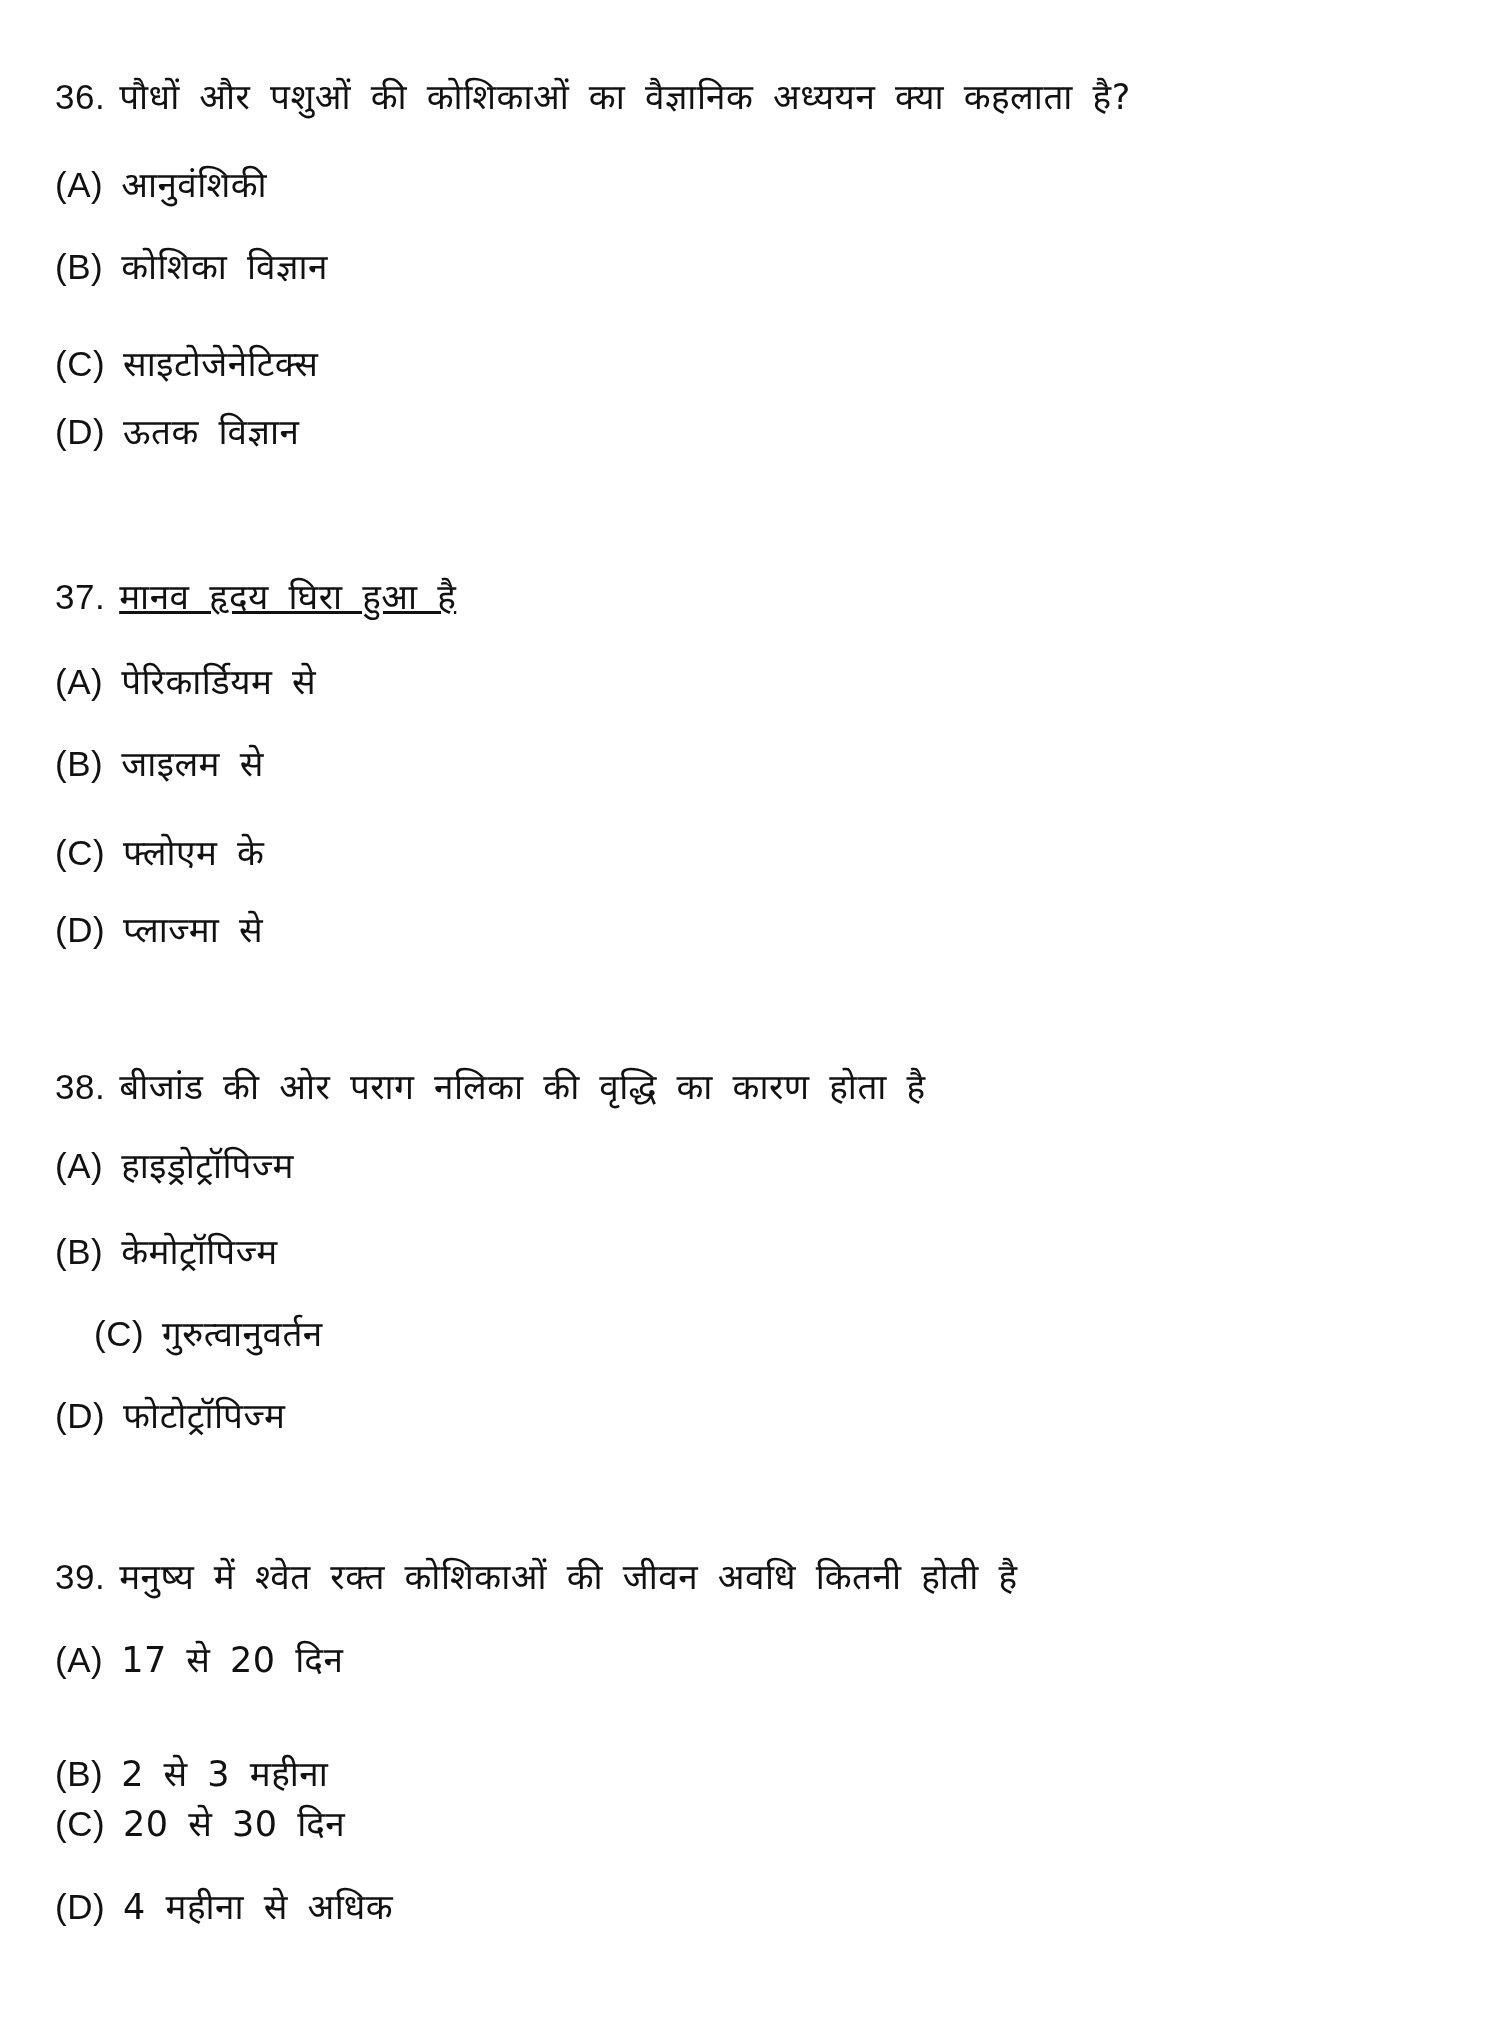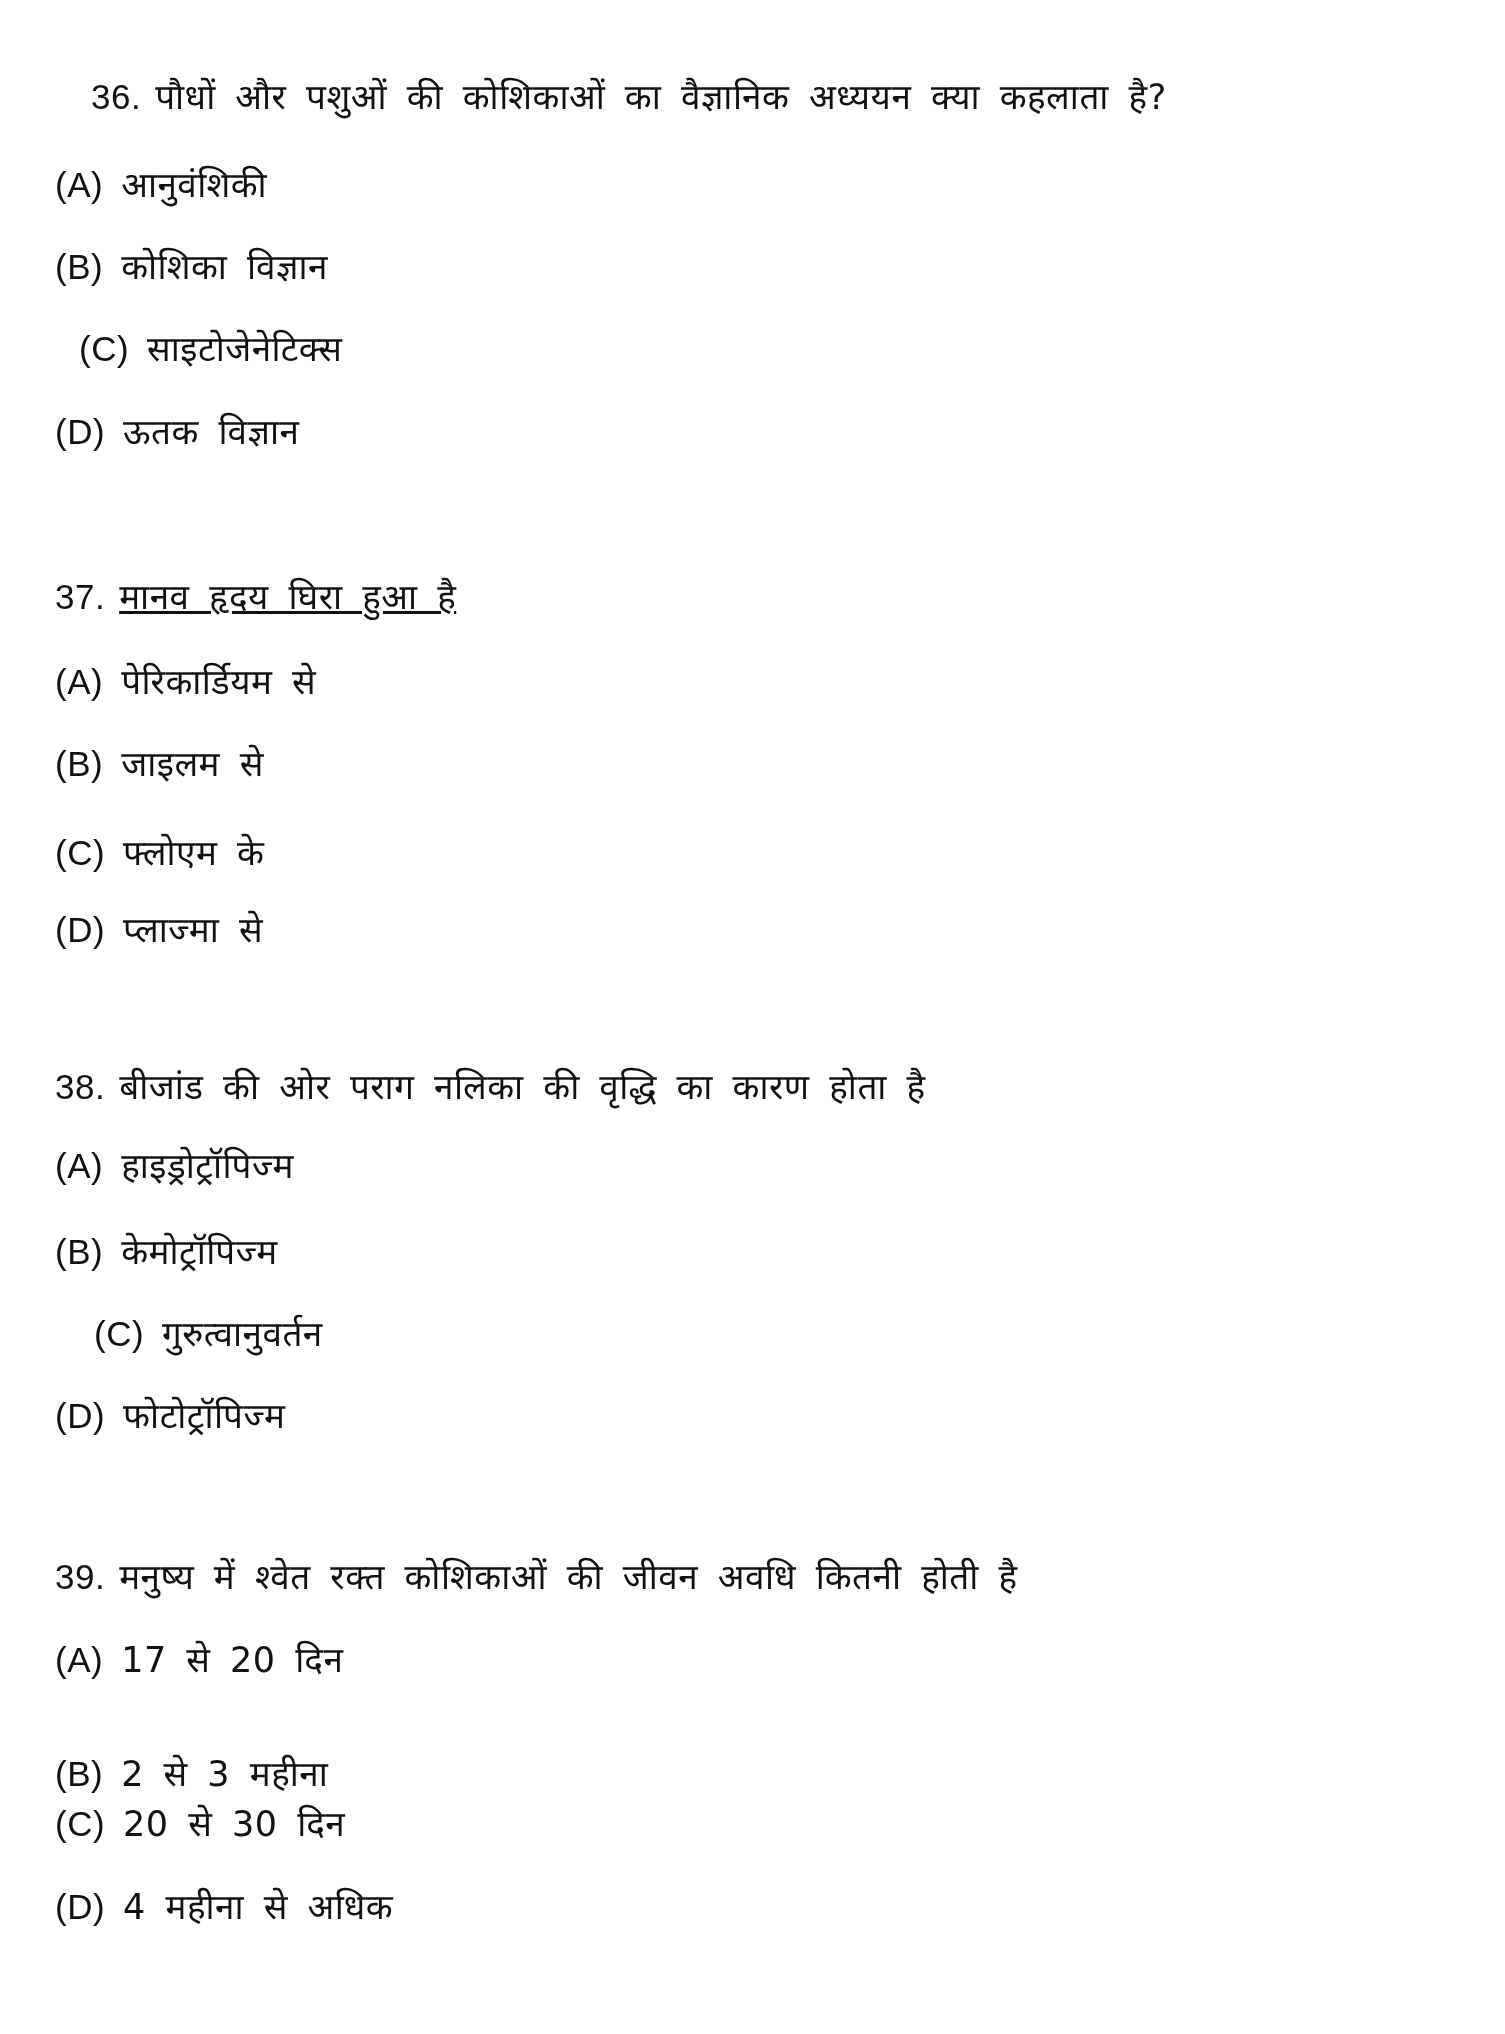--- a/index.html
+++ b/index.html
@@ -42,30 +42,30 @@
     }
     .num { margin-right: 14px; }
     .opt-label { margin-right: 18px; }
   </style>
 </head>
 <body>
 
 <div class="page">
 
   <div class="question-block" style="top:0px;">
-    <div class="line" style="top:67px;margin-left:36px;">
+    <div class="line" style="top:67px;">
       <span class="num">36.</span><span>पौधों और पशुओं की कोशिकाओं का वैज्ञानिक अध्ययन क्या कहलाता है?</span>
     </div>
     <div class="line" style="top:155px;">
       <span class="opt-label">(A)</span><span>आनुवंशिकी</span>
     </div>
     <div class="line" style="top:237px;">
       <span class="opt-label">(B)</span><span>कोशिका विज्ञान</span>
     </div>
-    <div class="line" style="top:319px;margin-left:24px;">
+    <div class="line" style="top:334px;">
       <span class="opt-label">(C)</span><span>साइटोजेनेटिक्स</span>
     </div>
     <div class="line" style="top:402px;">
       <span class="opt-label">(D)</span><span>ऊतक विज्ञान</span>
     </div>
   </div>
 
   <div class="question-block" style="top:0px;">
     <div class="line" style="top:567px;text-decoration:underline;">
       <span class="num">37.</span><span>मानव हृदय घिरा हुआ है</span>

